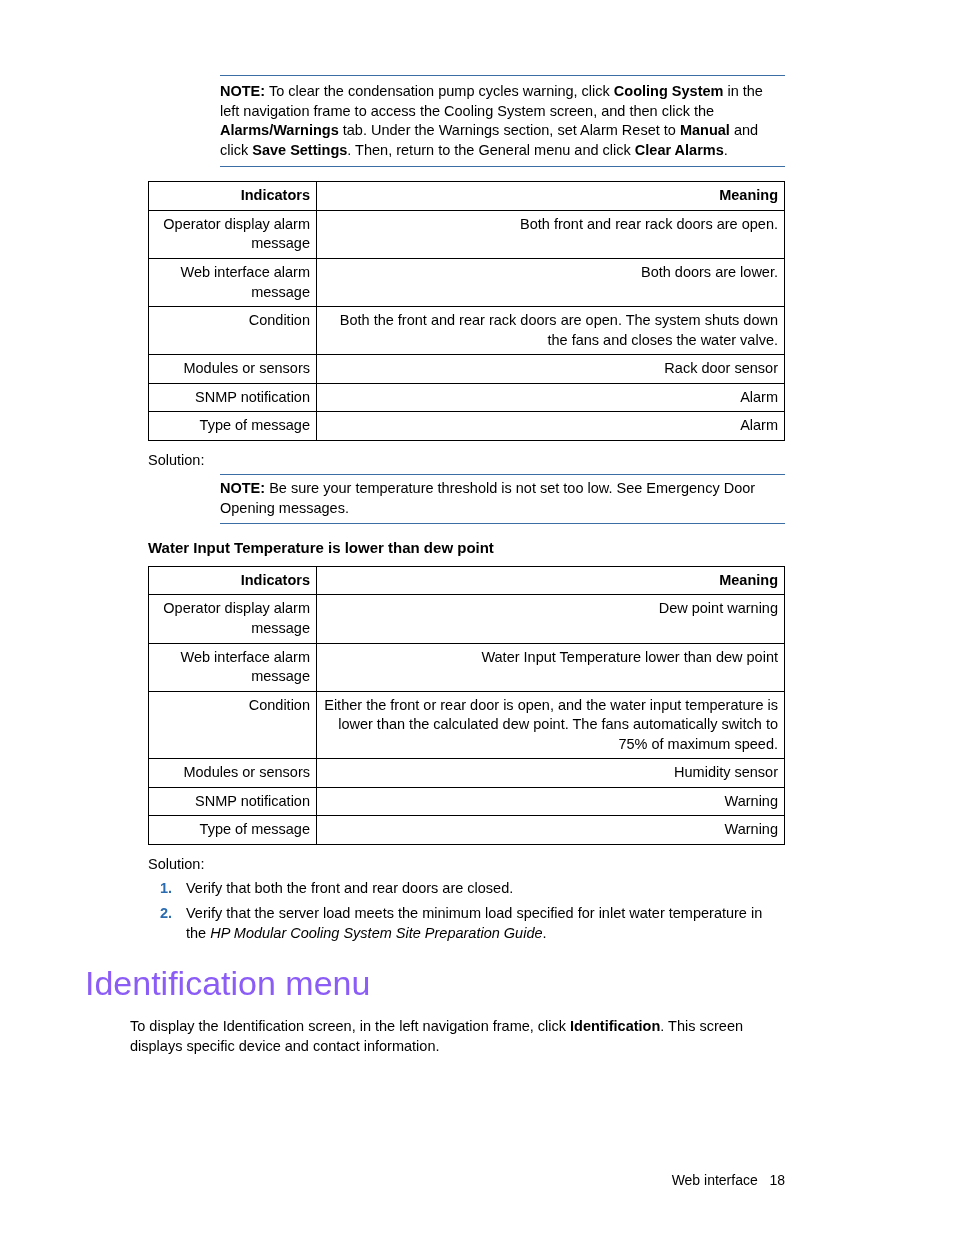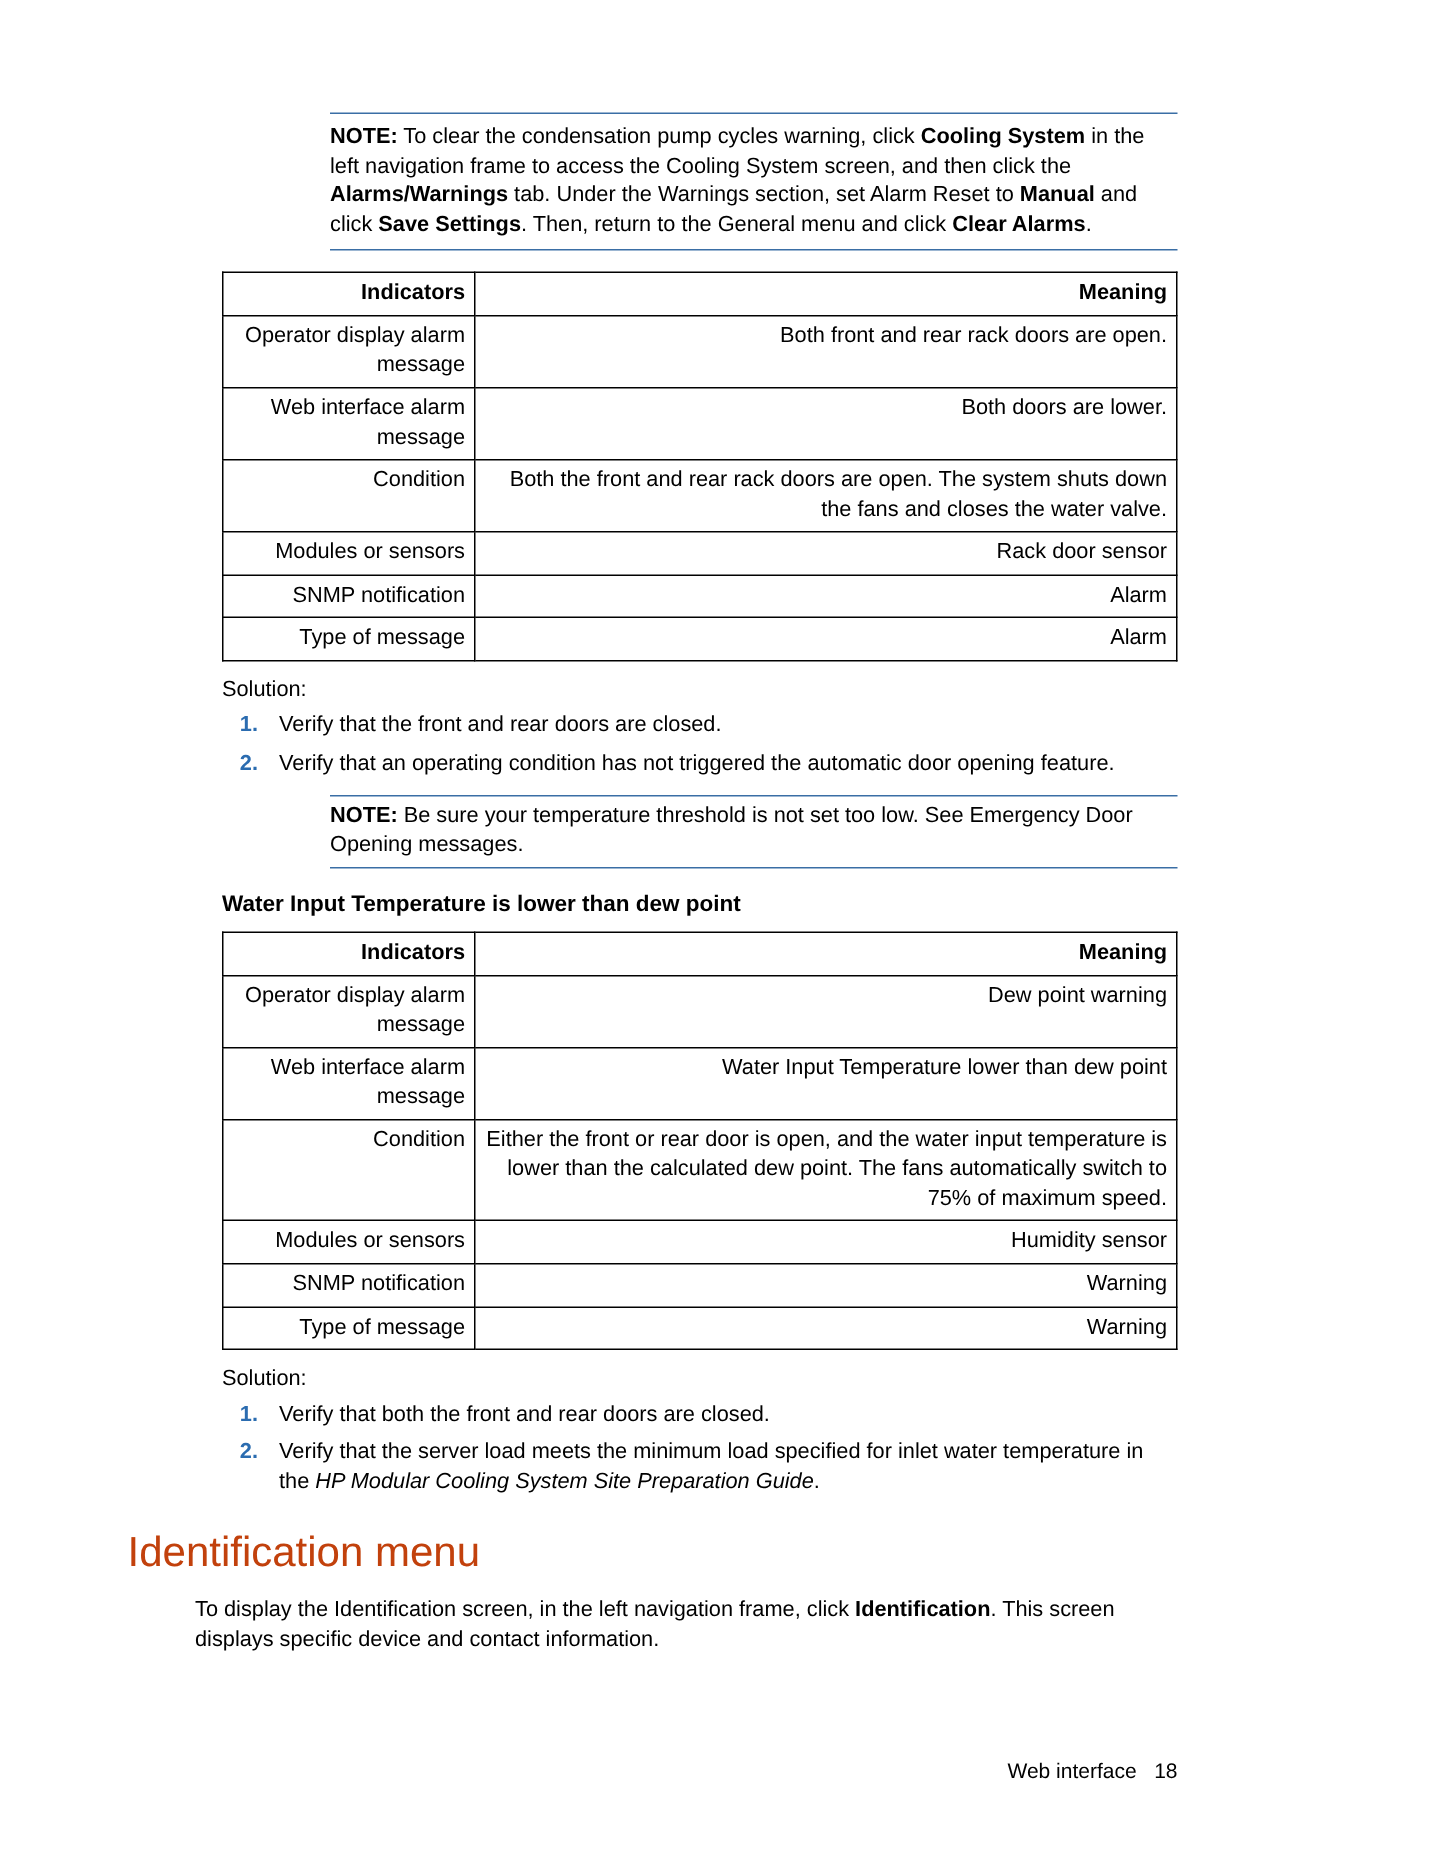--- a/index.html
+++ b/index.html
@@ -64,23 +64,23 @@
     font-weight: bold;
   }
   .inner-note {
     border-top: 1px solid #3a6ea5;
     border-bottom: 1px solid #3a6ea5;
     margin-left: 135px;
     padding: 4px 0;
     margin-bottom: 14px;
   }
   h1 {
-    color: #c2410c;
+    color: #8b5cf6;
     font-weight: normal;
-    font-size: 28px;
+    font-size: 34px;
     margin: 18px 0 10px 0;
   }
   .body-text {
     margin-left: 45px;
   }
   .body-text b { font-weight: bold; }
   .footer {
     position: absolute;
     bottom: 45px;
     right: 85px;
@@ -126,24 +126,20 @@
           <td>Alarm</td>
         </tr>
     <tr>
           <td>Type of message</td>
           <td>Alarm</td>
         </tr>
   </tbody>
     </table>
 
   <div class="solution">Solution:</div>
-  <ol>
-    <li>Verify that the front and rear doors are closed.</li>
-    <li>Verify that an operating condition has not triggered the automatic door opening feature.</li>
-  </ol>
 
   <div class="inner-note">
     <span class="note-label">NOTE:</span>
     <span>Be sure your temperature threshold is not set too low. See Emergency Door Opening messages.</span>
   </div>
 
   <div class="section-title">Water Input Temperature is lower than dew point</div>
 
   <table>
     <tbody>

